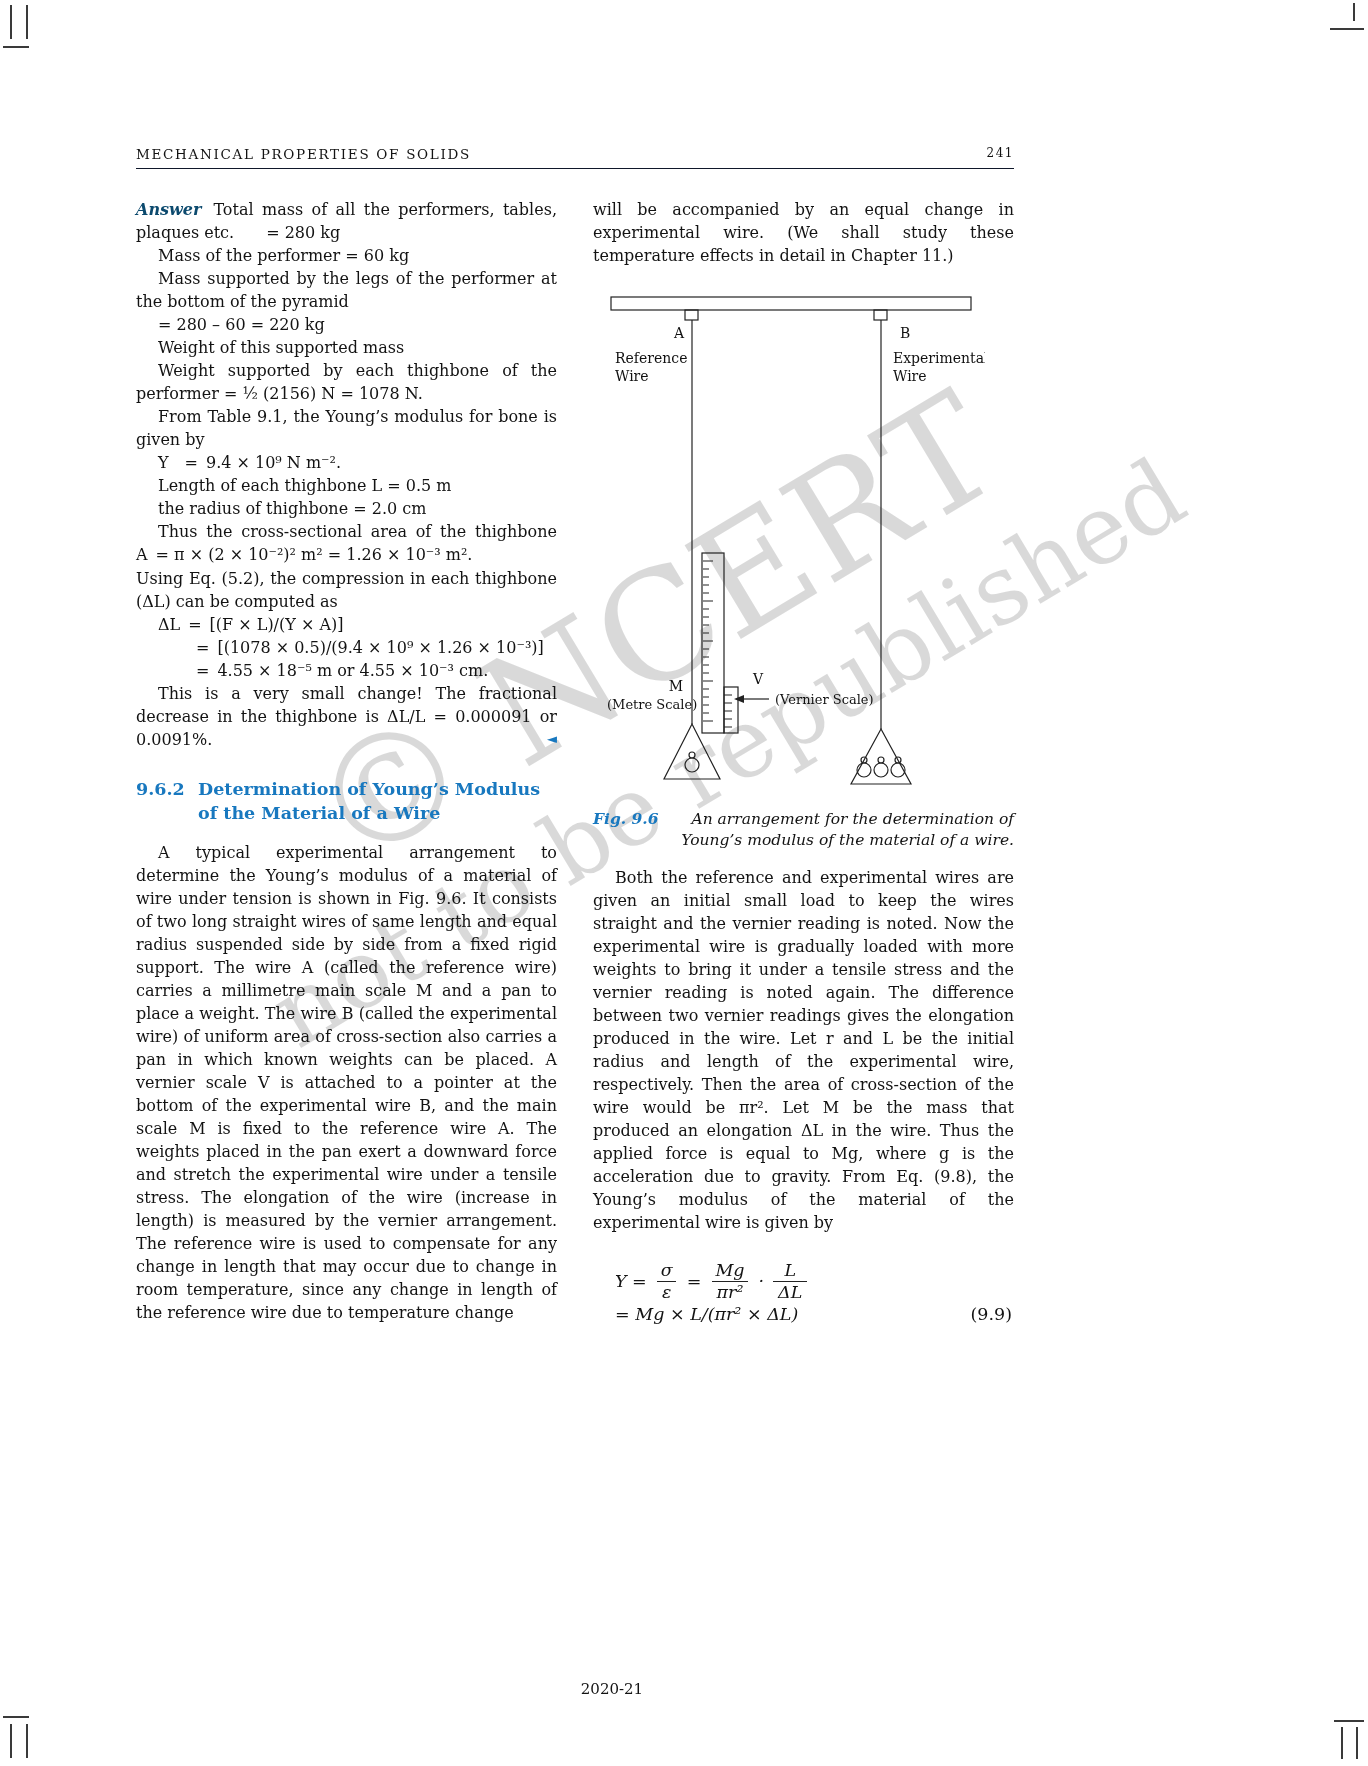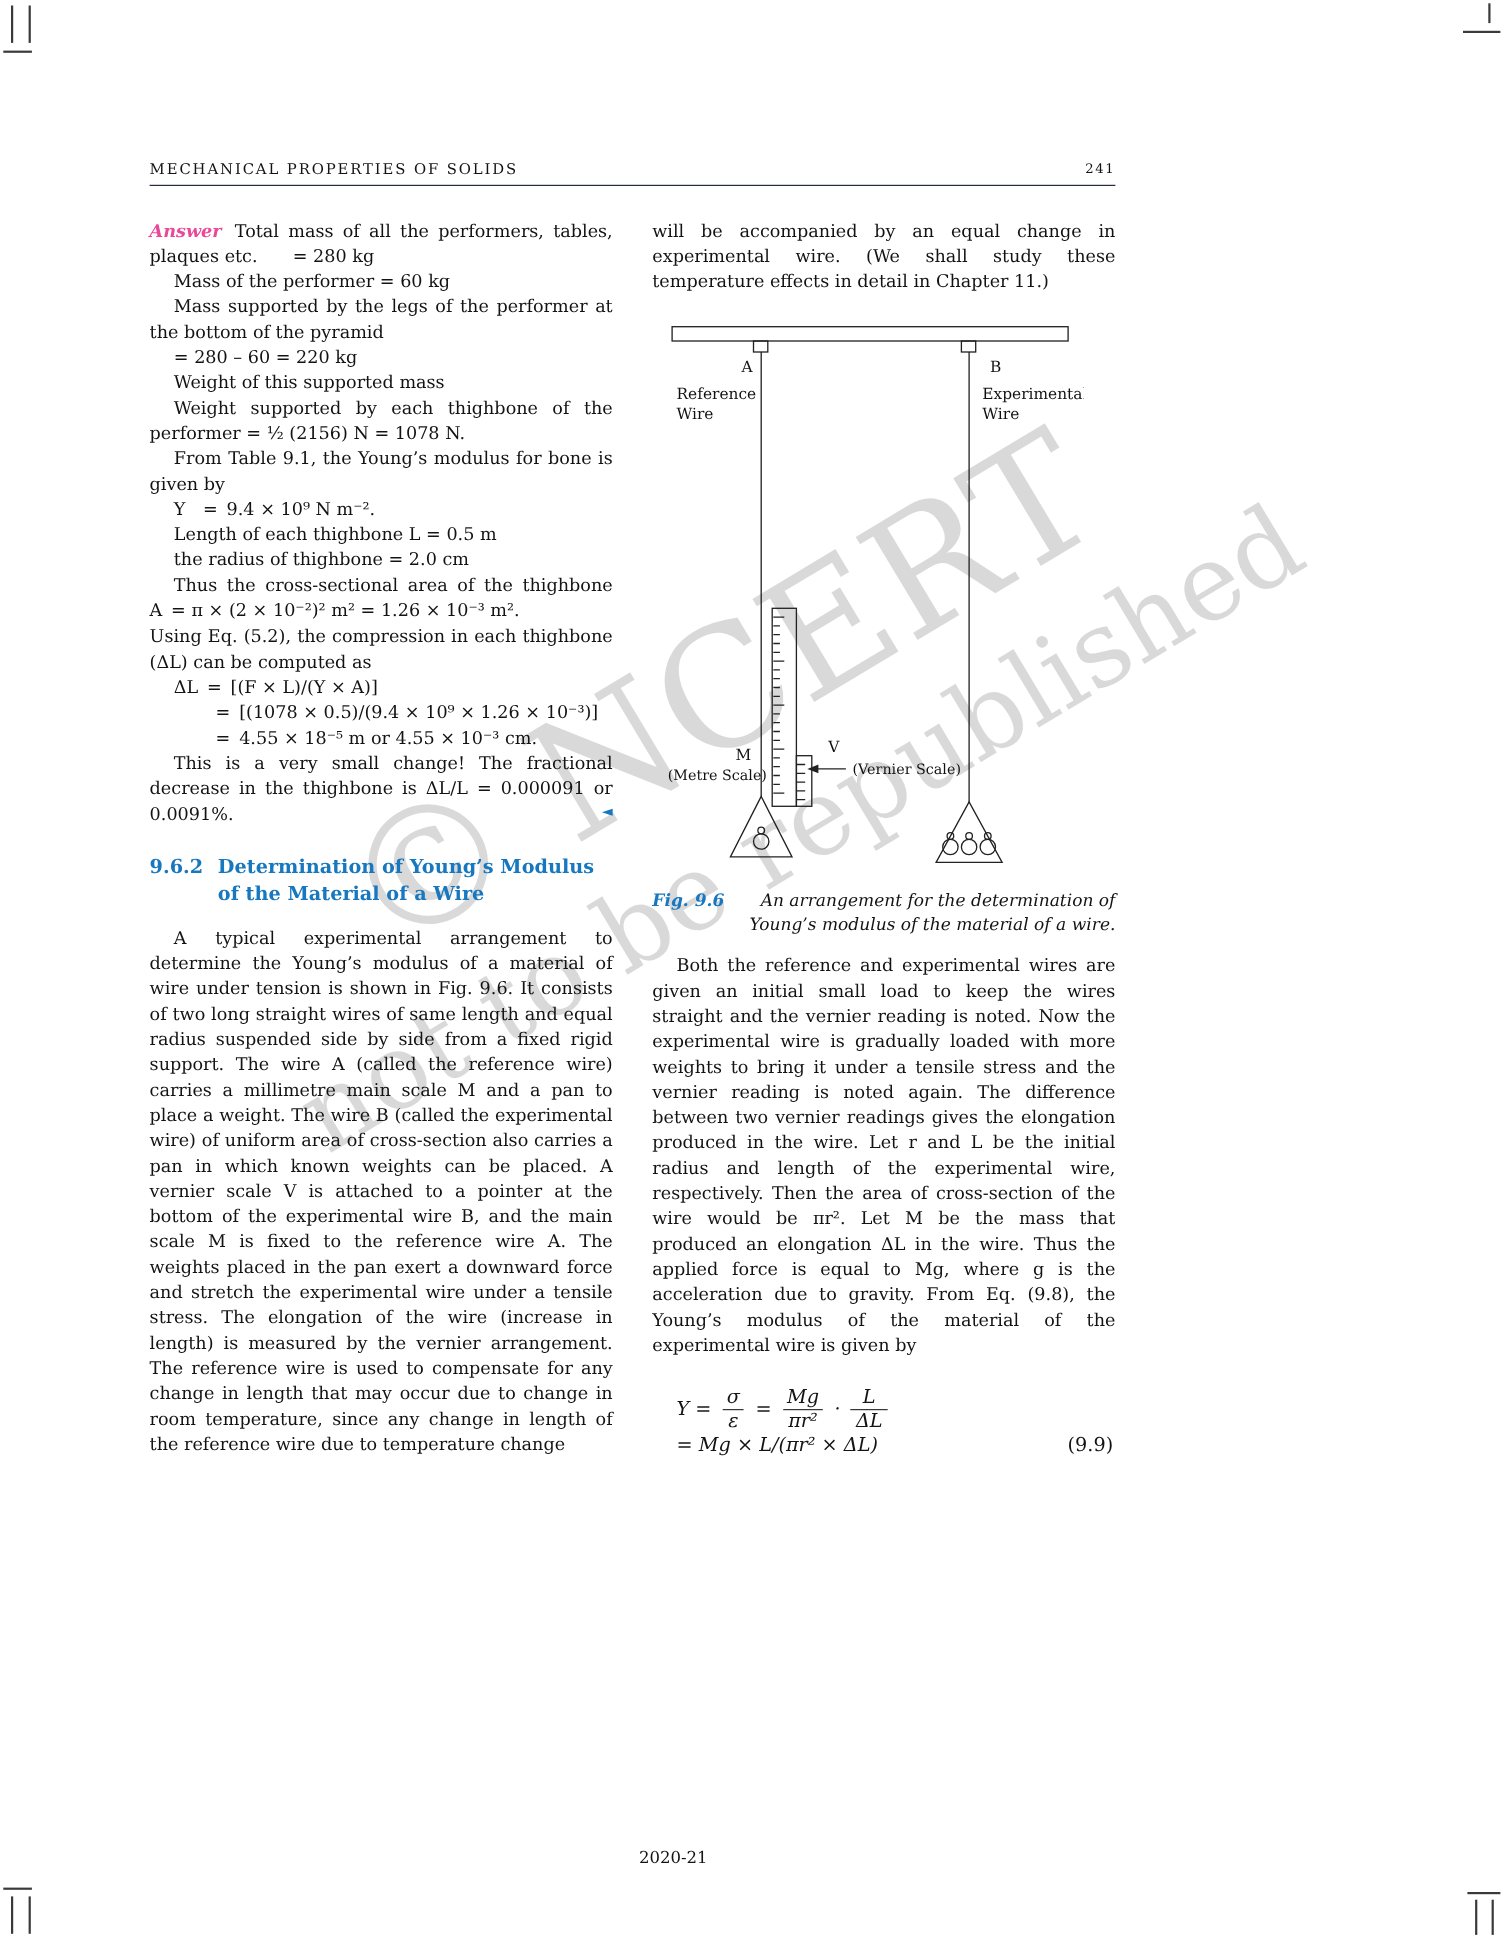--- a/index.html
+++ b/index.html
@@ -21,21 +21,21 @@
   .page-num{font-size:12px;letter-spacing:1.5px;}
 
   
   .content{position:absolute;left:136px;top:198px;width:878px;display:flex;gap:36px;z-index:1;}
   .col{width:421px;font-size:16px;line-height:1.44;text-align:justify;}
   .col p{margin:0;}
   p.indent{text-indent:22px;}
   p.eq1{padding-left:22px;text-align:left;}
   p.eq2{padding-left:60px;text-align:left;}
   p.body-para{margin-top:15px;}
-  .answer-label{color:#ec4899;font-weight:bold;font-style:italic;padding-right:12px;}
+  .answer-label{color:#0c4a6e;font-weight:bold;font-style:italic;padding-right:12px;}
   .last-wrap{position:relative;}
   .end-marker{position:absolute;right:0;bottom:2px;color:#1878bf;font-size:13px;}
 
   .section-heading{display:flex;color:#1878bf;font-weight:bold;font-size:17.5px;
                    line-height:1.4;margin:26px 0 15px;text-align:left;}
   .section-num{flex:none;width:62px;}
   .section-title{flex:1;}
 
   
   .figure{margin:24px 0 4px 12px;}

